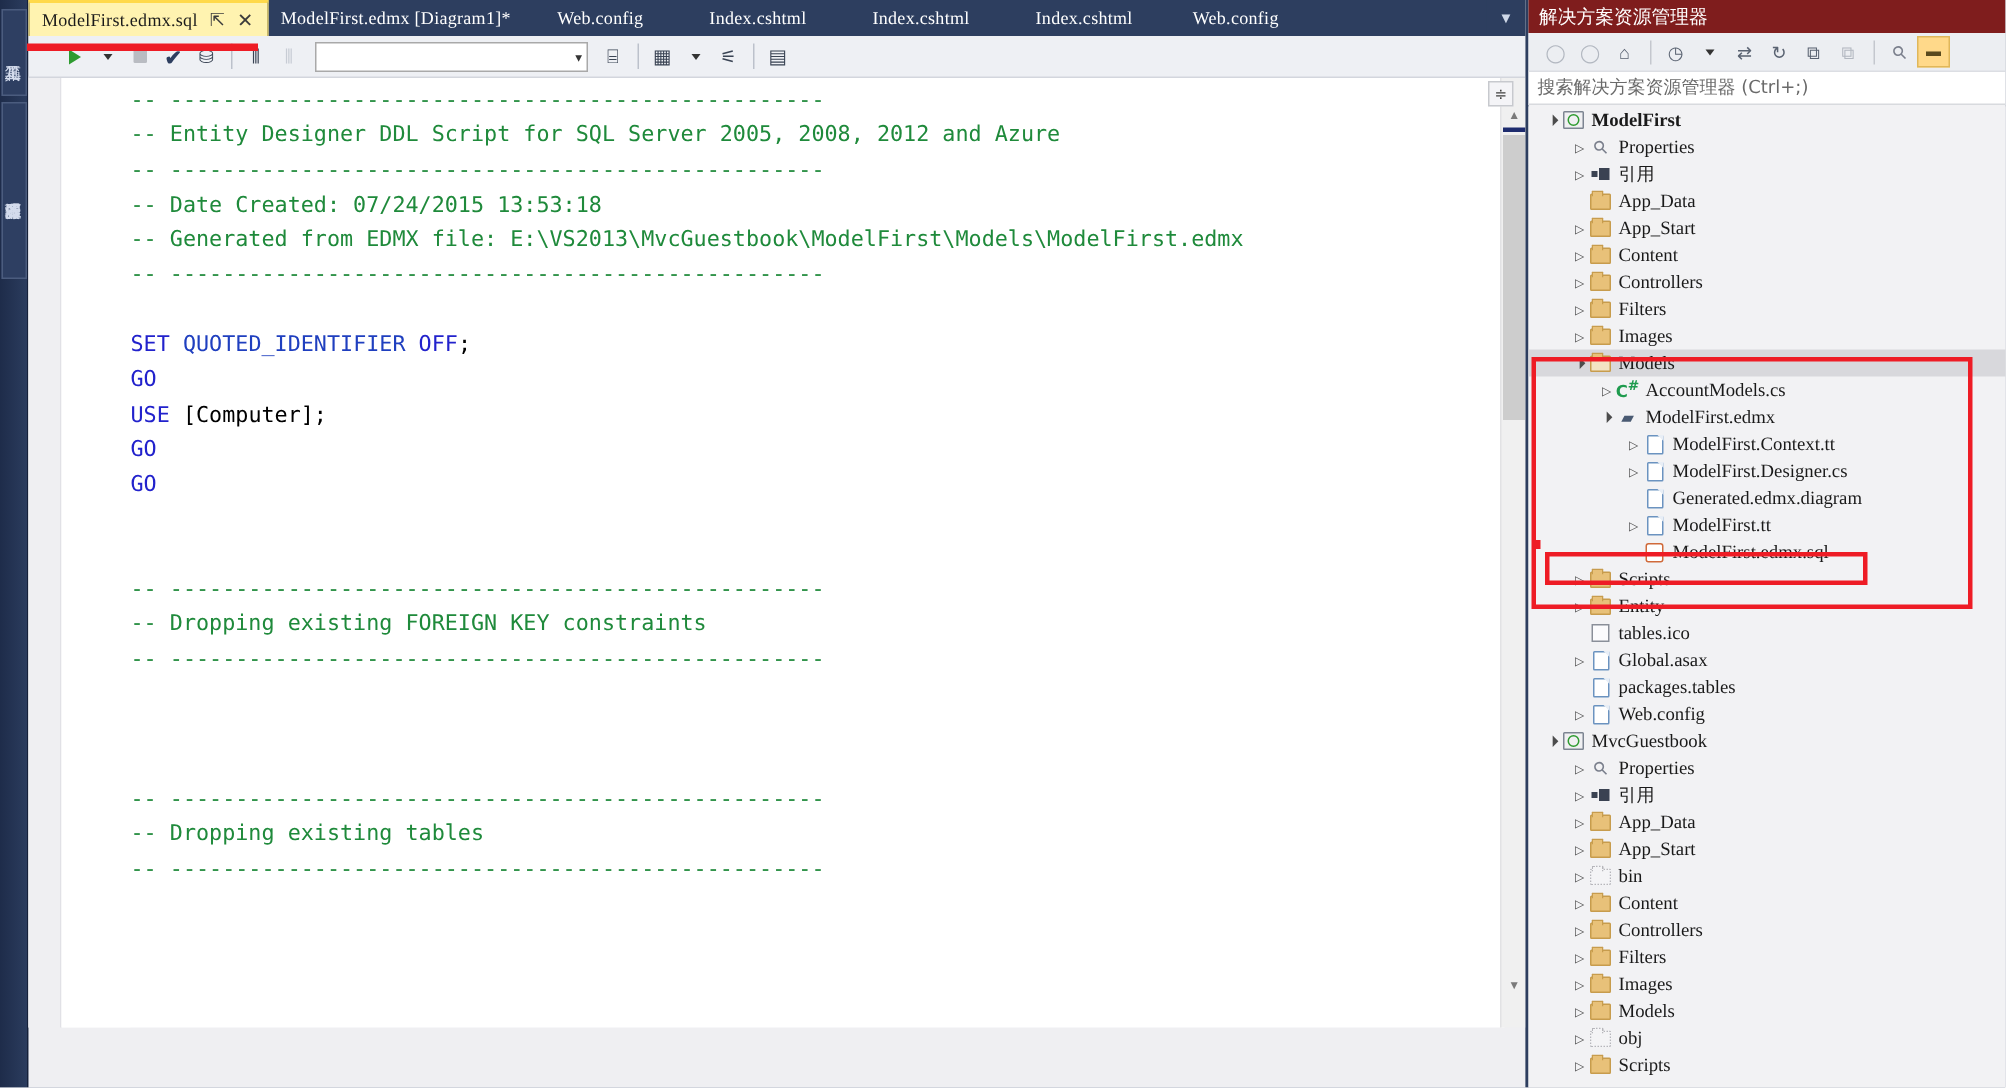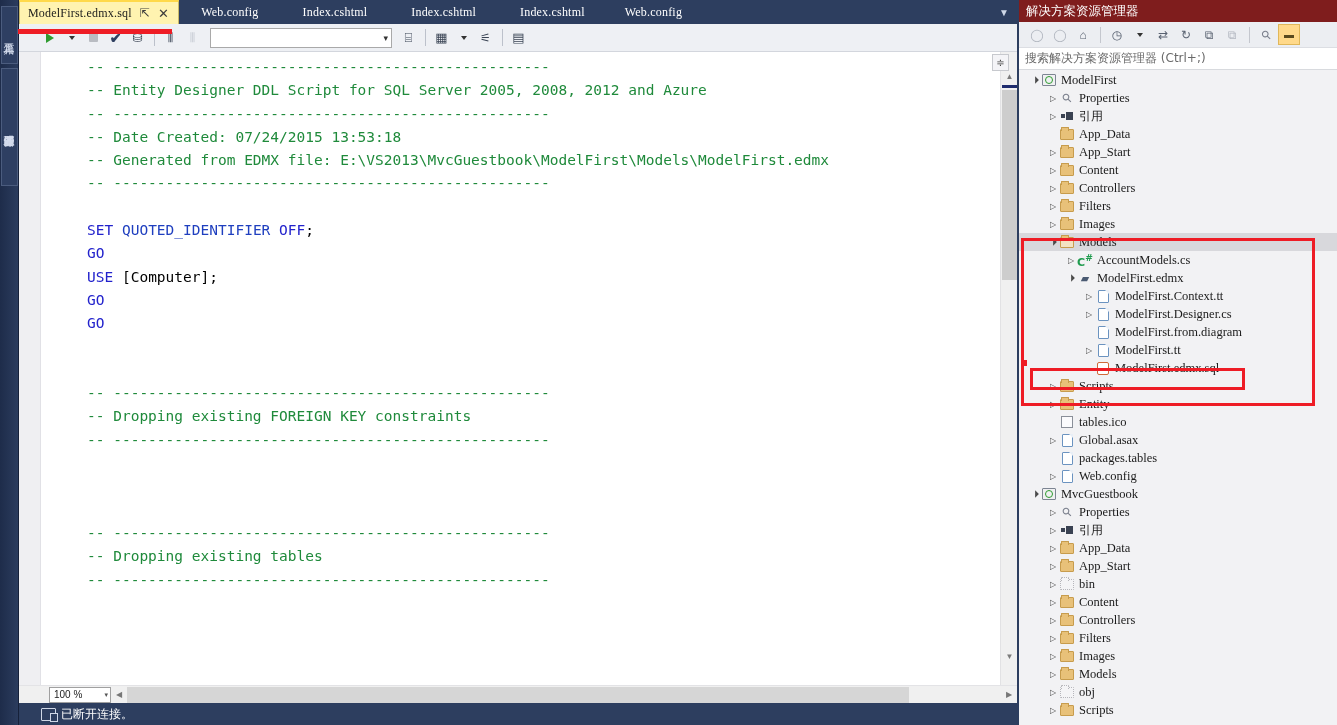--- a/index.html
+++ b/index.html
@@ -335,21 +335,21 @@
     flex: 0 0 12px;
   }
   .chev.none { visibility:hidden; }
   .tico {
     width:16px;height:16px;margin-right:4px;
     display:flex;align-items:center;justify-content:center;
     flex: 0 0 16px;
     position:relative;
   }
   .tlabel { font-family:"Liberation Serif", serif; }
-  .bold { font-weight:normal; }
+  .bold { font-weight:bold; }
   .cn { font-family:"DejaVu Sans", sans-serif; font-size:12px; }
 
   
   .ic-folder {
     width:14px;height:11px;background:#e8c179;
     border:1px solid #c79c4d; border-radius:1px;
     position:relative;
   }
   .ic-folder:before{
     content:"";position:absolute;left:0;top:-3px;width:6px;height:3px;
@@ -412,20 +412,23 @@
   </div>
 
   <div class="editor-pane">
 
     <div class="tabstrip">
       <div class="tab active">
         <span>ModelFirst.edmx.sql</span>
         <span class="pin">⇱</span>
         <span class="cls">✕</span>
       </div>
+      <div class="tab">
+        <span>ModelFirst.edmx [Diagram1]*</span>
+      </div>
       <div class="tab" style="padding:0 22px;">
         <span>Web.config</span>
       </div>
       <div class="tab" style="padding:0 22px;">
         <span>Index.cshtml</span>
       </div>
       <div class="tab" style="padding:0 22px;">
         <span>Index.cshtml</span>
       </div>
       <div class="tab" style="padding:0 22px;">
@@ -493,36 +496,21 @@
       </div>
     </div>
 
     <div class="vscroll">
       <div class="vs-arrow up">▲</div>
       <div class="vs-track-mark"></div>
       <div class="vs-thumb"></div>
       <div class="vs-arrow dn">▼</div>
     </div>
 
-    <div class="hbar">
-      <div class="zoom-combo">
-        <span>100 %</span>
-        <span style="font-size:7px;color:#555;">▾</span>
-      </div>
-      <div class="h-arrow">◀</div>
-      <div class="h-track">
-        <div class="h-thumb"></div>
-      </div>
-      <div class="h-arrow">▶</div>
-    </div>
-
-    <div class="statusbar">
-      <span class="status-ico"></span>
-      <span>已断开连接。</span>
-    </div>
+
   </div>
 
   <div class="sol-pane">
     <div class="sol-title">解决方案资源管理器</div>
 
     <div class="sol-toolbar">
       <div class="se-btn disabled">
           <span>◯</span>
         </div>
       <div class="se-btn disabled">
@@ -678,21 +666,21 @@
             <span class="ic-page"></span>
           </span>
           <span class="tlabel">ModelFirst.Designer.cs</span>
         </div>
         <div class="trow">
           <span style="width: 64px; flex: 0 0 64px;"></span>
           <span class="chev none"></span>
           <span class="tico">
             <span class="ic-page"></span>
           </span>
-          <span class="tlabel">ModelFirst.from.diagram</span>
+          <span class="tlabel">Generated.edmx.diagram</span>
         </div>
         <div class="trow">
           <span style="width: 64px; flex: 0 0 64px;"></span>
           <span class="chev">▷</span>
           <span class="tico">
             <span class="ic-page"></span>
           </span>
           <span class="tlabel">ModelFirst.tt</span>
         </div>
         <div class="trow">

